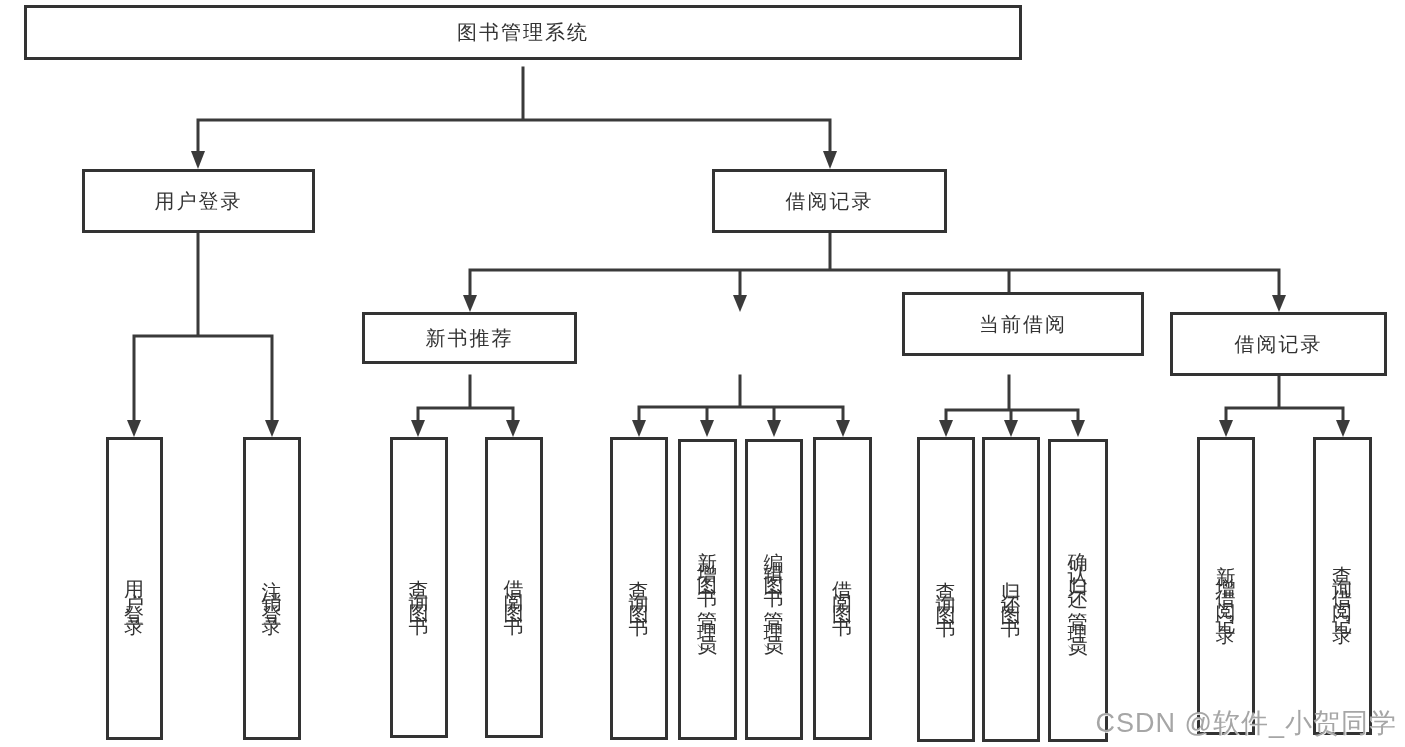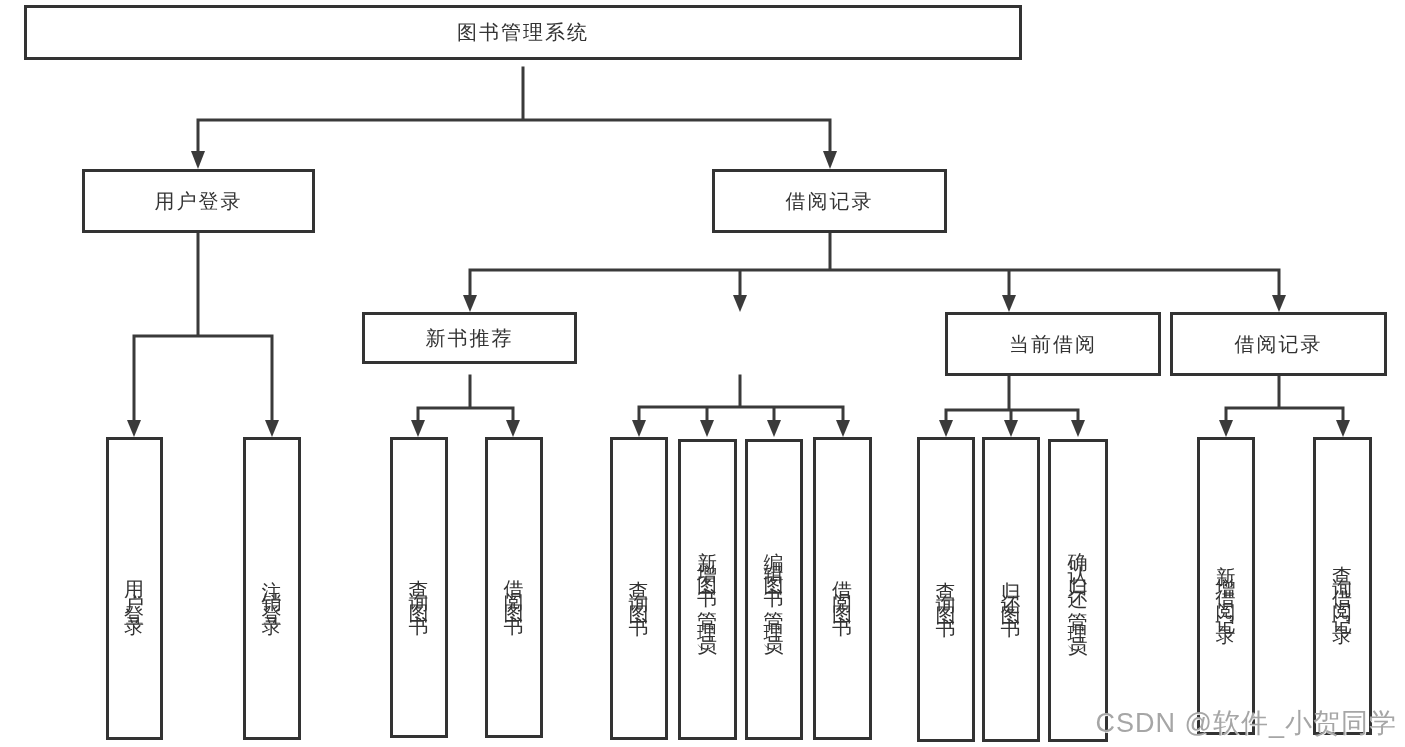--- a/index.html
+++ b/index.html
@@ -111,21 +111,21 @@
   <div class="box h" style="left:82px; top:169px; width:233px; height:64px;">
     <span>用户登录</span>
   </div>
   <div class="box h" style="left:712px; top:169px; width:235px; height:64px;">
     <span>借阅记录</span>
   </div>
 
   <div class="box h" style="left:362px; top:312px; width:215px; height:52px;">
     <span>新书推荐</span>
   </div>
-  <div class="box h" style="left:902px; top:312px; width:216px; height:64px;margin-left:43px;">
+  <div class="box h" style="left:902px; top:292px; width:242px; height:64px;">
     <span>当前借阅</span>
   </div>
   <div class="box h" style="left:1170px; top:312px; width:217px; height:64px;">
     <span>借阅记录</span>
   </div>
 
   <div class="box v" style="left:106px; top:437px; width:57px; height:303px;">
     <span>用户登录</span>
   </div>
   <div class="box v" style="left:243px; top:437px; width:58px; height:303px;">

